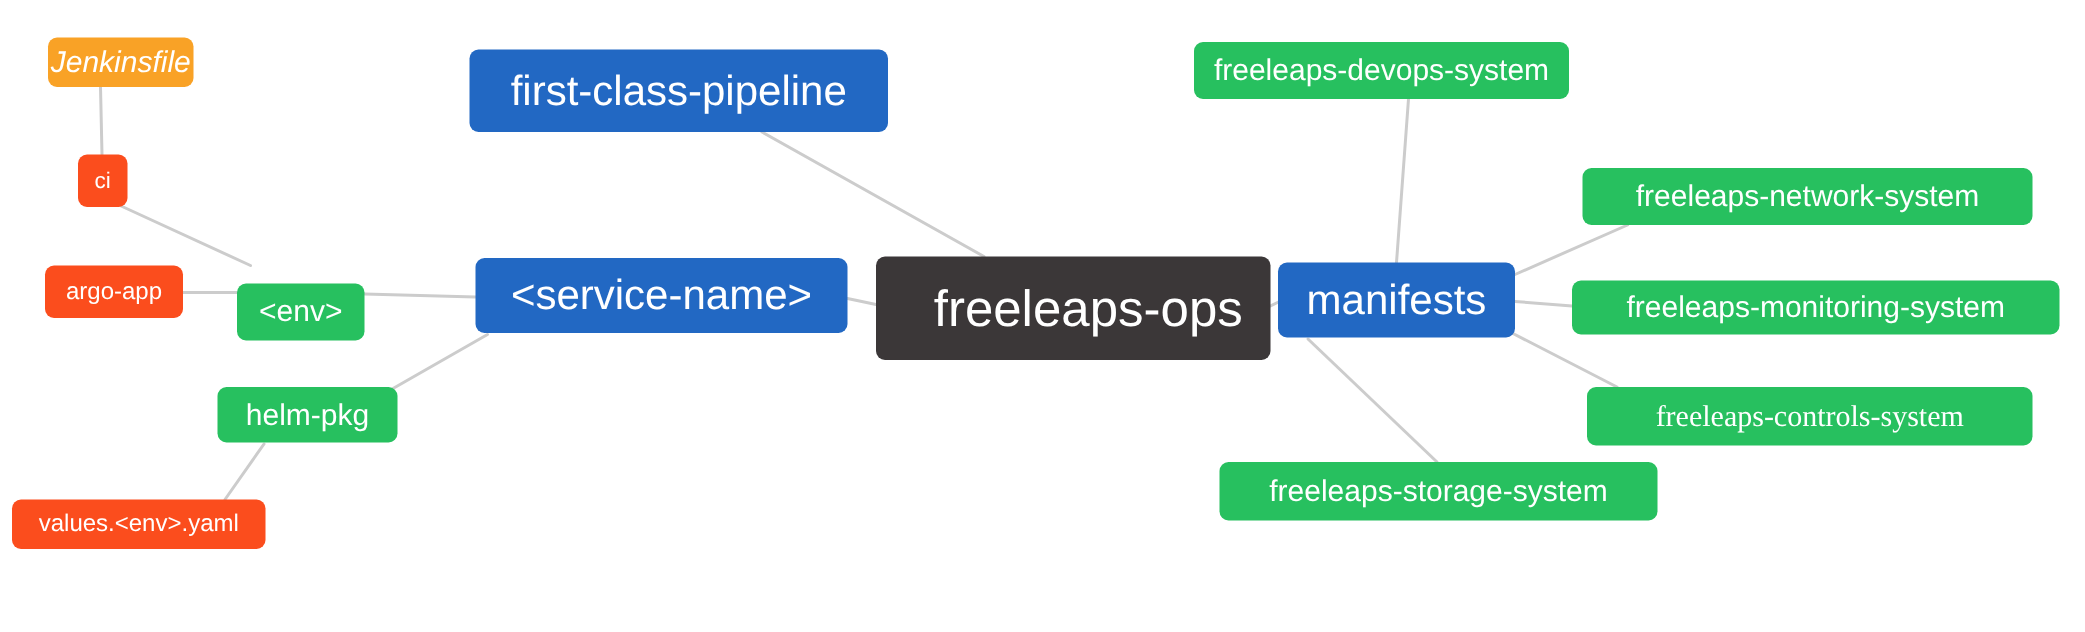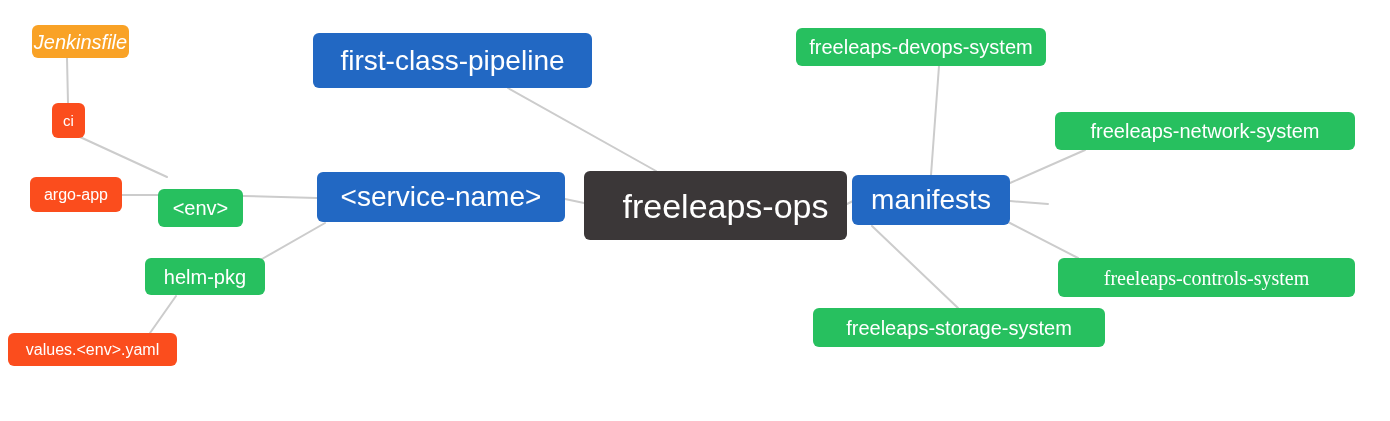--- a/index.html
+++ b/index.html
@@ -72,16 +72,17 @@
   <div class="node c-red" style="left:30px;   top:177px; width:92px;  height:35px; font-size:16px;">argo-app</div>
   <div class="node c-green" style="left:158px;  top:175px; width:85px;  height:38px; font-size:20px;margin-top:14px;">&lt;env&gt;</div>
   <div class="node c-blue" style="left:317px;  top:172px; width:248px; height:50px; font-size:28px;">&lt;service-name&gt;</div>
   <div class="node c-blue" style="left:313px;  top:33px;  width:279px; height:55px; font-size:28px;">first-class-pipeline</div>
   <div class="node c-dark" style="left:584px;  top:171px; width:263px; height:69px; font-size:34px;">freeleaps-ops</div>
   <div class="node c-red" style="left:8px;    top:333px; width:169px; height:33px; font-size:16px;">values.&lt;env&gt;.yaml</div>
   <div class="node c-green" style="left:145px;  top:258px; width:120px; height:37px; font-size:20px;">helm-pkg</div>
   <div class="node c-blue" style="left:852px;  top:175px; width:158px; height:50px; font-size:28px;">manifests</div>
   <div class="node c-green" style="left:796px;  top:28px;  width:250px; height:38px; font-size:20px;">freeleaps-devops-system</div>
   <div class="node c-green" style="left:1055px; top:112px; width:300px; height:38px; font-size:20px;">freeleaps-network-system</div>
+  <div class="node c-green" style="left:1048px; top:187px; width:325px; height:36px; font-size:20px;">freeleaps-monitoring-system</div>
   <div class="node c-green" style="left:1058px; top:258px; width:297px; height:39px; font-size:20px;font-family:Liberation Serif, serif;">freeleaps-controls-system</div>
   <div class="node c-green" style="left:813px;  top:308px; width:292px; height:39px; font-size:20px;">freeleaps-storage-system</div>
 
 </div>
 
 </body></html>

